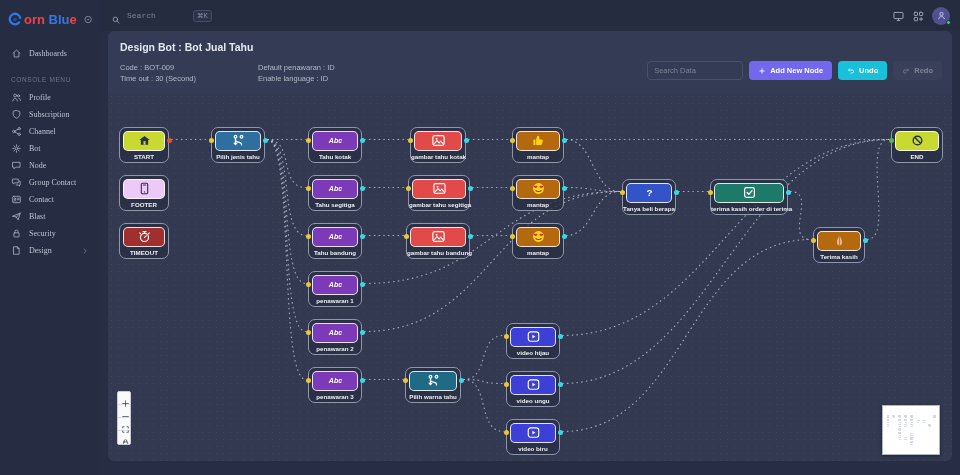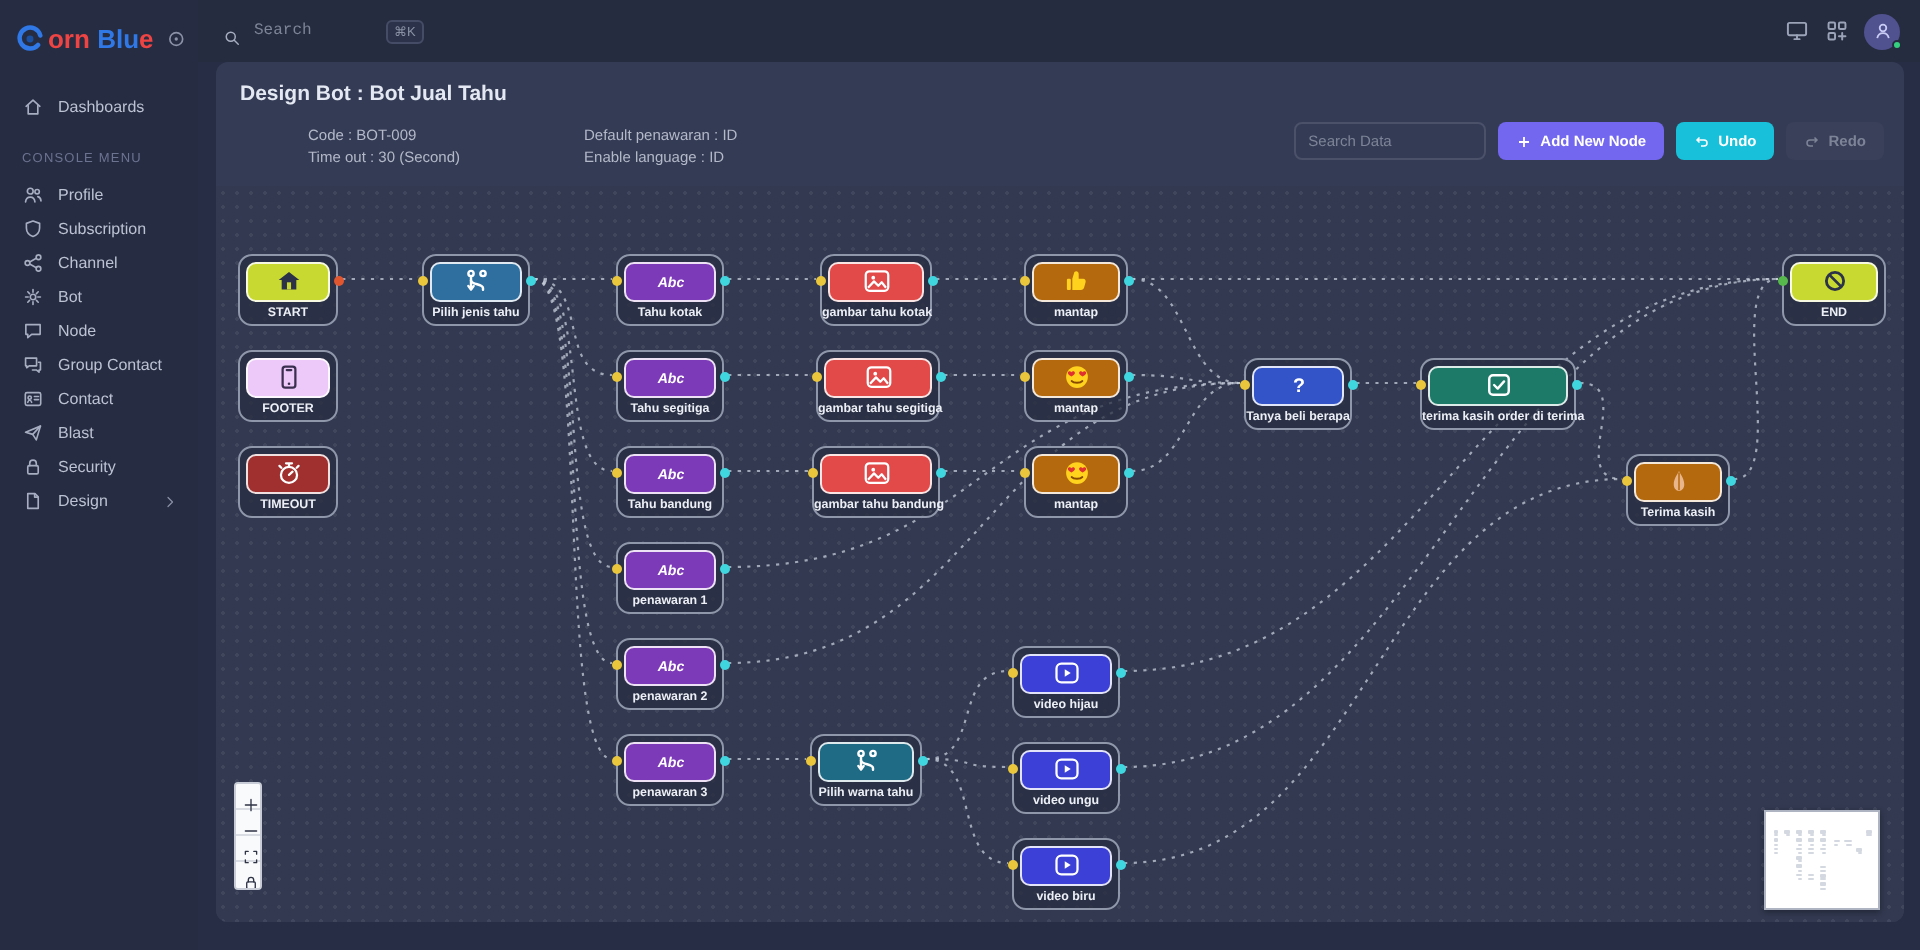--- a/index.html
+++ b/index.html
@@ -9,21 +9,21 @@
 
   
   .sidebar { position:absolute; left:0; top:0; width:99px; height:475px;
     background:#262c42; z-index:5; }
   .logo-row { display:flex; align-items:center; gap:2px; padding:12px 6px 0 8px; }
   .logo-c { width:15px; height:15px; }
   .logo-text { font-weight:bold; font-size:13px; letter-spacing:0; white-space:nowrap; }
   .lg-y { color:#ef4444; } .lg-b { color:#2f78e6; }
   .collapse-btn { margin-left:4px; color:#8c93a8; width:11px; height:11px; cursor:pointer; }
   .dash-item, .side-item { display:flex; align-items:center; gap:7px; padding:0 0 0 11px;
-    height:17px; color:#bcc2d2; font-size:8px; cursor:pointer; white-space:nowrap; }
+    height:17px; color:#bcc2d2; font-size:8px; cursor:pointer; white-space:nowrap;font-family:Liberation Serif, serif; }
   .dash-item { margin-top:18px; }
   .side-icon { width:11px; height:11px; color:#a7aec2; flex:0 0 auto; }
   .section-label { color:#6c7390; font-size:6.5px; letter-spacing:0.6px; padding:14px 0 6px 11px; }
   .side-item .chev { margin-left:auto; margin-right:10px; width:8px; height:8px; color:#8c93a8; }
 
   
   .topbar { position:absolute; left:99px; right:0; top:0; height:31px; background:#262c3f;
     display:flex; align-items:center; padding:0 10px 0 12px; z-index:4; }
   .tb-search { display:flex; align-items:center; gap:6px; color:#7d8497; }
   .tb-search .side-icon { width:10px; height:10px; }
@@ -43,21 +43,21 @@
     display:flex; align-items:center; justify-content:center; cursor:pointer; }
   .avatar svg { width:11px; height:11px; color:#c9ccf5; }
   .status-dot { position:absolute; right:-1px; bottom:0; width:5px; height:5px; border-radius:50%;
     background:#35d07f; border:1px solid #262c3f; }
 
   
   .panel { position:absolute; left:108px; top:31px; width:844px; height:430px;
     background:#343b55; border-radius:6px; z-index:3; }
   .panel-head { position:relative; height:62px; padding:10px 12px 0 12px; }
   .page-title { color:#e4e8f2; font-weight:bold; font-size:10.5px; }
-  .meta-wrap { display:flex; gap:62px; margin-top:9px;margin-left:34px; }
+  .meta-wrap { display:flex; gap:62px; margin-top:9px; }
   .meta-col div { color:#b3b9c8; font-size:7.5px; line-height:11px; }
   .head-toolbar { position:absolute; right:10px; top:30px; display:flex; align-items:center; gap:6px; }
   .data-search { width:96px; height:19px; background:transparent; border:1px solid #4a5169;
     border-radius:4px; color:#c4c9d8; font-size:7.5px; padding:0 6px; outline:none; font-family:inherit; }
   .data-search::placeholder { color:#7d8497; }
   .btn { height:19px; border:none; border-radius:4px; font-size:7.5px; font-weight:bold;
     display:flex; align-items:center; gap:4px; padding:0 9px; cursor:pointer; font-family:inherit; }
   .btn svg { width:8px; height:8px; }
   .btn-add { background:#7367f0; color:#fff; }
   .btn-undo { background:#18c1d9; color:#fff; }

